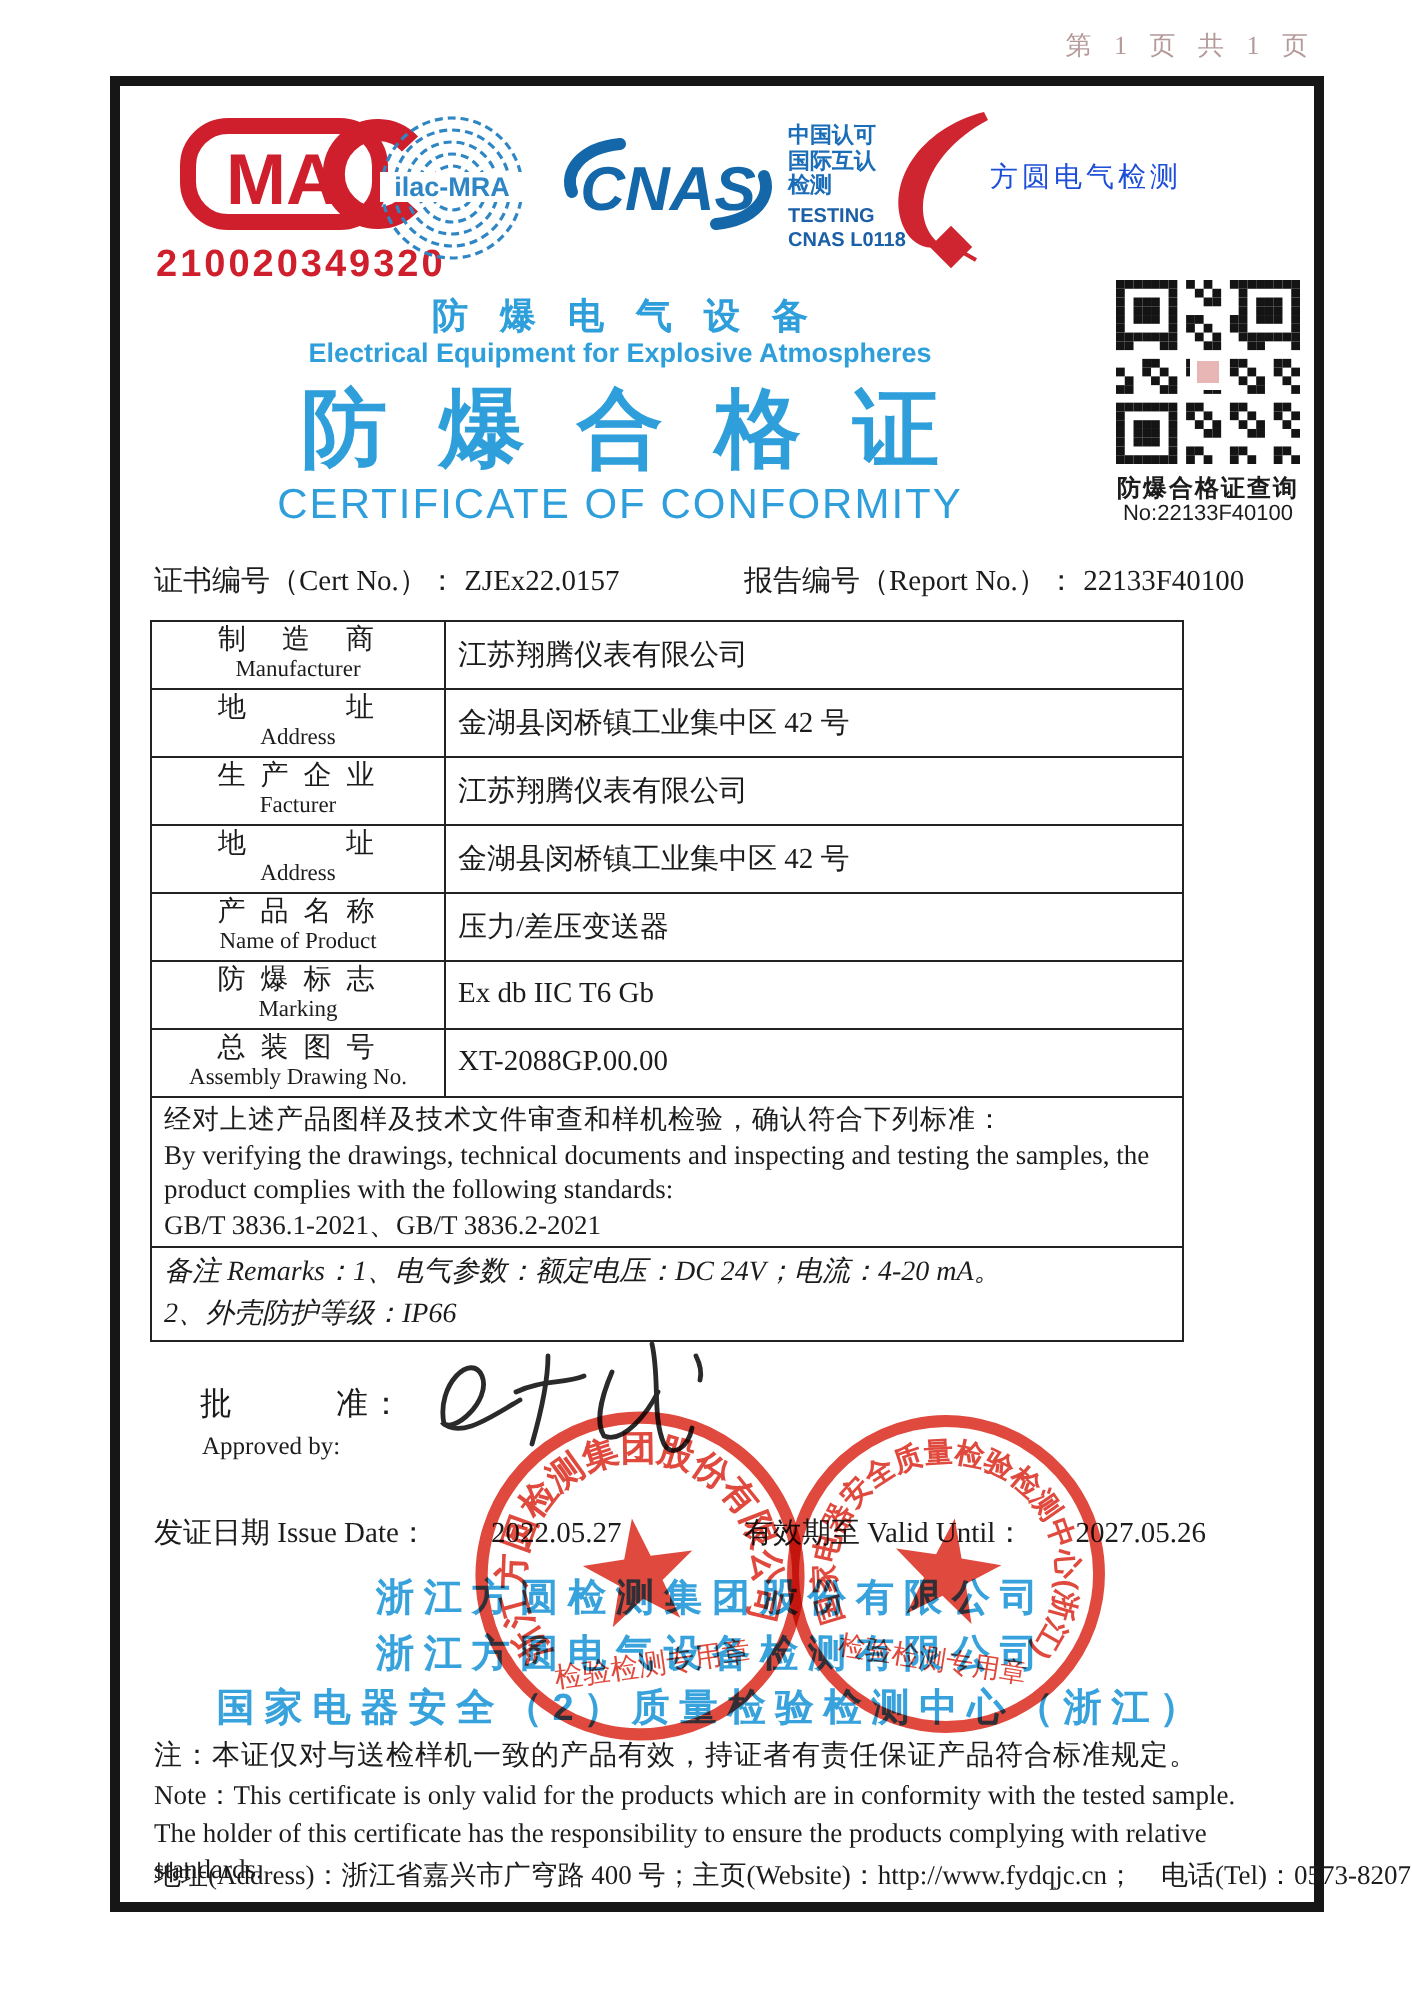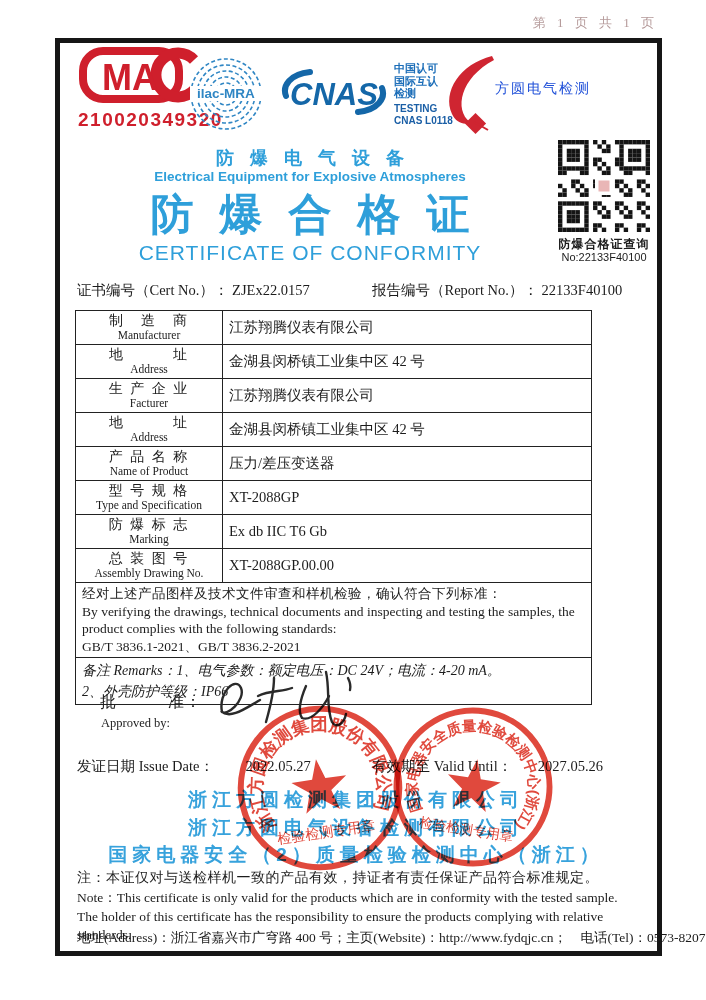--- a/index.html
+++ b/index.html
@@ -65,21 +65,21 @@
 </style>
 </head>
 <body>
 
 <div class="page">
 
   <div class="abs page-indicator">第 1 页 共 1 页</div>
 
   <div class="abs frame"></div>
 
-  <div class="abs" style="left:78px;top:46px;">
+  <div class="abs" style="left:78px;top:58px;text-align:center;">
     <svg width="122" height="58" viewBox="0 0 122 58">
       <rect x="5" y="5" width="96" height="48" rx="20" ry="20" fill="none" stroke="#cf1f2c" stroke-width="8"></rect>
       <path d="M 116,14 A 22,22 0 1 0 116,44" fill="none" stroke="#cf1f2c" stroke-width="11"></path>
       <text x="52" y="44" text-anchor="middle" font-size="36" font-weight="bold" font-family="Liberation Sans, sans-serif" fill="#cf1f2c">MA</text>
     </svg>
     <div class="cma-num">210020349320</div>
   </div>
 
   <svg class="abs" style="left:188px;top:56px;" width="76" height="76" viewBox="0 0 76 76">
     <g fill="none" stroke="#2f86c4" stroke-width="1.6" stroke-dasharray="4 2.5">
@@ -362,27 +362,20 @@
       </tr>
       <tr class="prow">
         <td class="lblcell">
             <div class="lblcn">产 品 名 称</div>
             <div class="lblen">Name of Product</div>
           </td>
         <td class="valcell">压力/差压变送器</td>
       </tr>
       <tr class="prow">
         <td class="lblcell">
-            <div class="lblcn">型 号 规 格</div>
-            <div class="lblen">Type and Specification</div>
-          </td>
-        <td class="valcell">XT-2088GP</td>
-      </tr>
-      <tr class="prow">
-        <td class="lblcell">
             <div class="lblcn">防 爆 标 志</div>
             <div class="lblen">Marking</div>
           </td>
         <td class="valcell">Ex db IIC T6 Gb</td>
       </tr>
       <tr class="prow">
         <td class="lblcell">
             <div class="lblcn">总 装 图 号</div>
             <div class="lblen">Assembly Drawing No.</div>
           </td>

